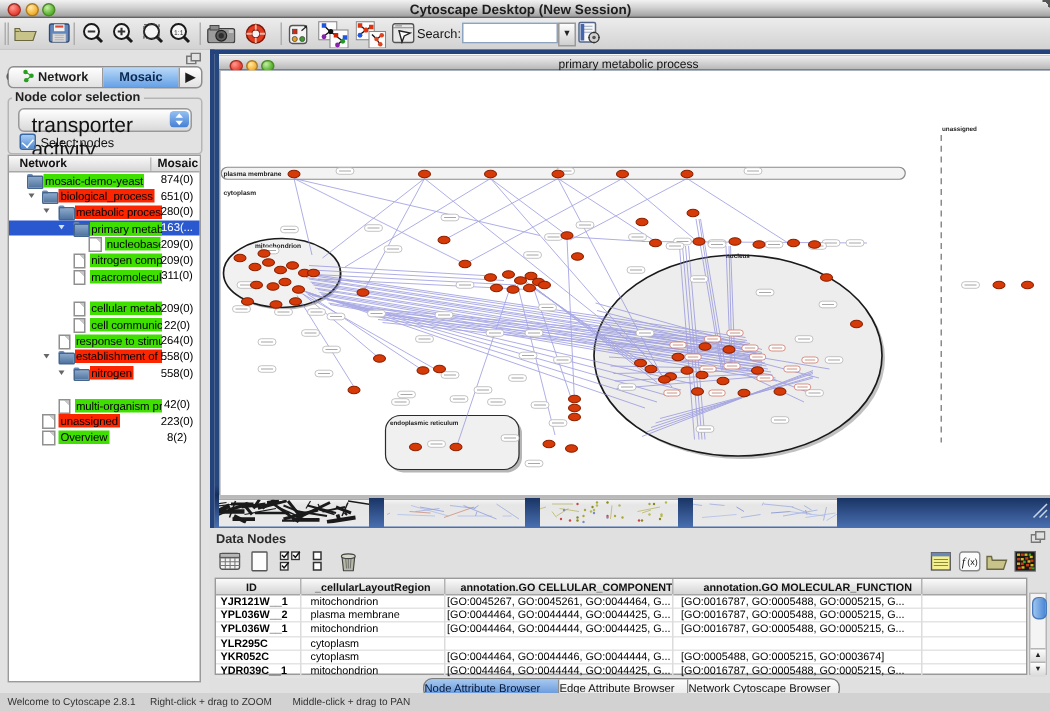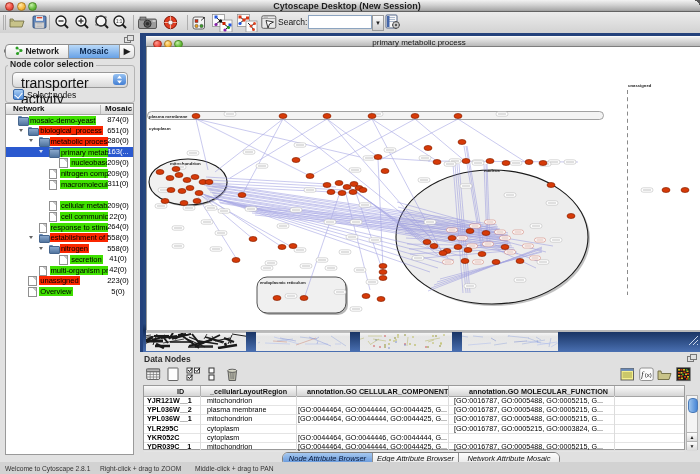--- a/index.html
+++ b/index.html
@@ -64,21 +64,21 @@
 #dhdr{position:absolute;left:0;top:0;width:100%;height:10px;background:linear-gradient(#fafafa,#d5d5d5);border-bottom:1px solid #a5a5a5;font-size:7.2px;font-weight:bold;color:#111;}
 #dhdr span{position:absolute;top:1px;}
 .dvs{position:absolute;top:0px;width:1px;height:10px;background:#b3b3b3;}
 .drow{position:absolute;left:0;width:540px;height:9.2px;font-size:7.2px;color:#000;border-bottom:1px solid #e4e4e4;}
 .drow span{position:absolute;top:0px;white-space:nowrap;line-height:9px;}
 .dgl{position:absolute;top:10px;width:1px;height:55px;background:#dcdcdc;}
 #dscroll{position:absolute;left:546px;top:43px;width:12px;height:55px;background:#f4f4f4;border:1px solid #b5b5b5;box-sizing:border-box;}
 #dthumb{position:absolute;left:1px;top:2px;width:8px;height:13px;border-radius:4px;background:linear-gradient(90deg,#9cc4ee,#4886d6);border:0.5px solid #4a7ab8;}
 .sbtn{position:absolute;left:0px;width:10px;height:9px;background:linear-gradient(#fdfdfd,#d8d8d8);border-top:1px solid #b5b5b5;font-size:5px;text-align:center;line-height:9px;color:#222;}
 #dtabs{position:absolute;left:142px;top:100px;height:12px;display:flex;border:1px solid #7e7e7e;border-radius:6px;overflow:hidden;background:#f6f6f6;}
-#dtabs .seg{height:100%;font-size:7.5px;color:#111;text-align:center;line-height:12px;border-right:1px solid #8e8e8e;box-sizing:border-box;background:linear-gradient(#fdfdfd,#e6e6e6);font-style:italic;}
+#dtabs .seg{height:100%;font-size:7.5px;color:#111;text-align:left;line-height:12px;border-right:1px solid #8e8e8e;box-sizing:border-box;background:linear-gradient(#fdfdfd,#e6e6e6);}
 #dtabs .sel{background:linear-gradient(#a6c8ef,#5a8fd8);color:#06183a;}
 
 #status{left:0;top:462px;width:700px;height:12px;background:#d2d2d2;font-size:6.7px;color:#333;}
 #status span{position:absolute;top:3px;}
 </style></head>
 <body>
 <div id="app">
   <div class="abs" style="left:0;top:0;width:5px;height:5px;background:radial-gradient(circle at 100% 100%, transparent 4px, #555 4px)"></div>
     <div class="abs" style="left:695px;top:0;width:5px;height:5px;background:radial-gradient(circle at 0% 100%, transparent 4px, #555 4px);z-index:9"></div>
     <div class="abs" id="titlebar">
@@ -286,39 +286,34 @@
           <span class="ficon" style="left:32.6px"></span>
           <span class="lab r" style="left:43.6px;max-width:56px">establishment of lo</span>
           <span class="cnt">558(0)</span>
         </div>
         <div class="trow" style="top:139.1px">
           <span class="tri" style="left:33.4px"></span>
           <span class="ficon" style="left:42.9px"></span>
           <span class="lab r" style="left:53.9px;max-width:46px">nitrogen</span>
           <span class="cnt">558(0)</span>
         </div>
-        <div class="trow" style="top:149.9px">
-          <span class="picon" style="left:53.2px"></span>
-          <span class="lab g" style="left:64.2px;max-width:35px">secretion</span>
-          <span class="cnt">41(0)</span>
-        </div>
         <div class="trow" style="top:160.6px">
           <span class="picon" style="left:32.6px"></span>
           <span class="lab g" style="left:43.6px;max-width:56px">multi-organism pro</span>
           <span class="cnt">42(0)</span>
         </div>
         <div class="trow" style="top:171.3px">
           <span class="picon" style="left:22.3px"></span>
           <span class="lab r" style="left:33.3px;max-width:66px">unassigned</span>
           <span class="cnt">223(0)</span>
         </div>
         <div class="trow" style="top:182.0px">
           <span class="picon" style="left:22.3px"></span>
           <span class="lab g" style="left:33.3px;max-width:66px">Overview</span>
-          <span class="cnt">5(0)</span>
+          <span class="cnt">8(2)</span>
         </div>
     </div>
   </div>
 
   <div class="abs" id="mdi">
     <div id="viewwin">
       <div id="vtitle">
         <div class="tl" style="left:7px;top:2.5px;width:6.5px;height:6.5px;background:radial-gradient(circle at 35% 30%,#ff9d94,#ee4b3e 60%,#c33225);border:0.5px solid #a52e20;"></div>
         <div class="tl" style="left:17.5px;top:2.5px;width:6.5px;height:6.5px;background:radial-gradient(circle at 35% 30%,#ffe9a8,#f6b73c 60%,#d29229);border:0.5px solid #ad7d20;"></div>
         <div class="tl" style="left:28px;top:2.5px;width:6.5px;height:6.5px;background:radial-gradient(circle at 35% 30%,#c8f0a8,#64bb3a 60%,#4a9a28);border:0.5px solid #4d8a28;"></div>
@@ -859,76 +854,77 @@
           <rect x="10" y="11" width="2" height="1.6"></rect>
         </g>
         <g fill="#3a9e28">
           <rect x="9.8" y="2" width="1.6" height="1.6"></rect>
           <rect x="6" y="6.8" width="1.8" height="1.6"></rect>
           <rect x="12" y="11.2" width="1.6" height="1.4"></rect>
         </g>
       </svg>
     <div id="dtable">
       <div id="dhdr">
-        <span style="left:33px">ID</span>
+        <span style="left:20px">ID</span>
         <span style="left:66px">_cellularLayoutRegion</span>
         <span style="left:163px">annotation.GO CELLULAR_COMPONENT</span>
         <span style="left:325px">annotation.GO MOLECULAR_FUNCTION</span>
         <div class="dvs" style="left:56px"></div>
           <div class="dvs" style="left:152px"></div>
         <div class="dvs" style="left:304px"></div>
           <div class="dvs" style="left:470px"></div>
       </div>
       <div class="drow" style="top:10.0px">
 <span style="left:3px;font-weight:bold">YJR121W__1</span>
           <span style="left:63px">mitochondrion</span>
+<span style="left:154px;width:149px;overflow:hidden">[GO:0045267, GO:0045261, GO:0044464, G...</span>
           <span style="left:310px;width:170px;overflow:hidden">[GO:0016787, GO:0005488, GO:0005215, G...</span>
         </div>
         <div class="drow" style="top:19.2px">
 <span style="left:3px;font-weight:bold">YPL036W__2</span>
           <span style="left:63px">plasma membrane</span>
 <span style="left:154px;width:149px;overflow:hidden">[GO:0044464, GO:0044444, GO:0044425, G...</span>
           <span style="left:310px;width:170px;overflow:hidden">[GO:0016787, GO:0005488, GO:0005215, G...</span>
         </div>
         <div class="drow" style="top:28.4px">
 <span style="left:3px;font-weight:bold">YPL036W__1</span>
           <span style="left:63px">mitochondrion</span>
 <span style="left:154px;width:149px;overflow:hidden">[GO:0044464, GO:0044444, GO:0044425, G...</span>
           <span style="left:310px;width:170px;overflow:hidden">[GO:0016787, GO:0005488, GO:0005215, G...</span>
         </div>
         <div class="drow" style="top:37.6px">
 <span style="left:3px;font-weight:bold">YLR295C</span>
           <span style="left:63px">cytoplasm</span>
-          <span style="left:310px;width:170px;overflow:hidden">[GO:0016787, GO:0005215, GO:0003824, G...</span>
         </div>
         <div class="drow" style="top:46.8px">
 <span style="left:3px;font-weight:bold">YKR052C</span>
           <span style="left:63px">cytoplasm</span>
 <span style="left:154px;width:149px;overflow:hidden">[GO:0044464, GO:0044446, GO:0044444, G...</span>
+          <span style="left:310px;width:170px;overflow:hidden">[GO:0005488, GO:0005215, GO:0003674]</span>
         </div>
         <div class="drow" style="top:56.0px">
 <span style="left:3px;font-weight:bold">YDR039C__1</span>
           <span style="left:63px">mitochondrion</span>
 <span style="left:154px;width:149px;overflow:hidden">[GO:0044464, GO:0044444, GO:0044425, G...</span>
           <span style="left:310px;width:170px;overflow:hidden">[GO:0016787, GO:0005488, GO:0005215, G...</span>
         </div>
         <div class="dgl" style="left:56px"></div>
         <div class="dgl" style="left:152px"></div>
         <div class="dgl" style="left:304px"></div>
         <div class="dgl" style="left:470px"></div>
     </div>
     <div id="dscroll">
         <div id="dthumb"></div>
         <div class="sbtn" style="top:36px">▲</div>
         <div class="sbtn" style="top:45px">▼</div>
       </div>
     <div id="dtabs">
       <div class="seg sel" style="width:90px">Node Attribute Browser</div>
       <div class="seg" style="width:86px">Edge Attribute Browser</div>
-      <div class="seg" style="width:100px;border-right:none">Network Attribute Mosaic</div>
+      <div class="seg" style="width:100px;border-right:none">Network Cytoscape Browser</div>
     </div>
   </div>
 
   <div class="abs" id="status">
     <span style="left:5px">Welcome to Cytoscape 2.8.1</span>
     <span style="left:100px">Right-click + drag to ZOOM</span>
     <span style="left:195px">Middle-click + drag to PAN</span>
   </div>
 </div>
 

